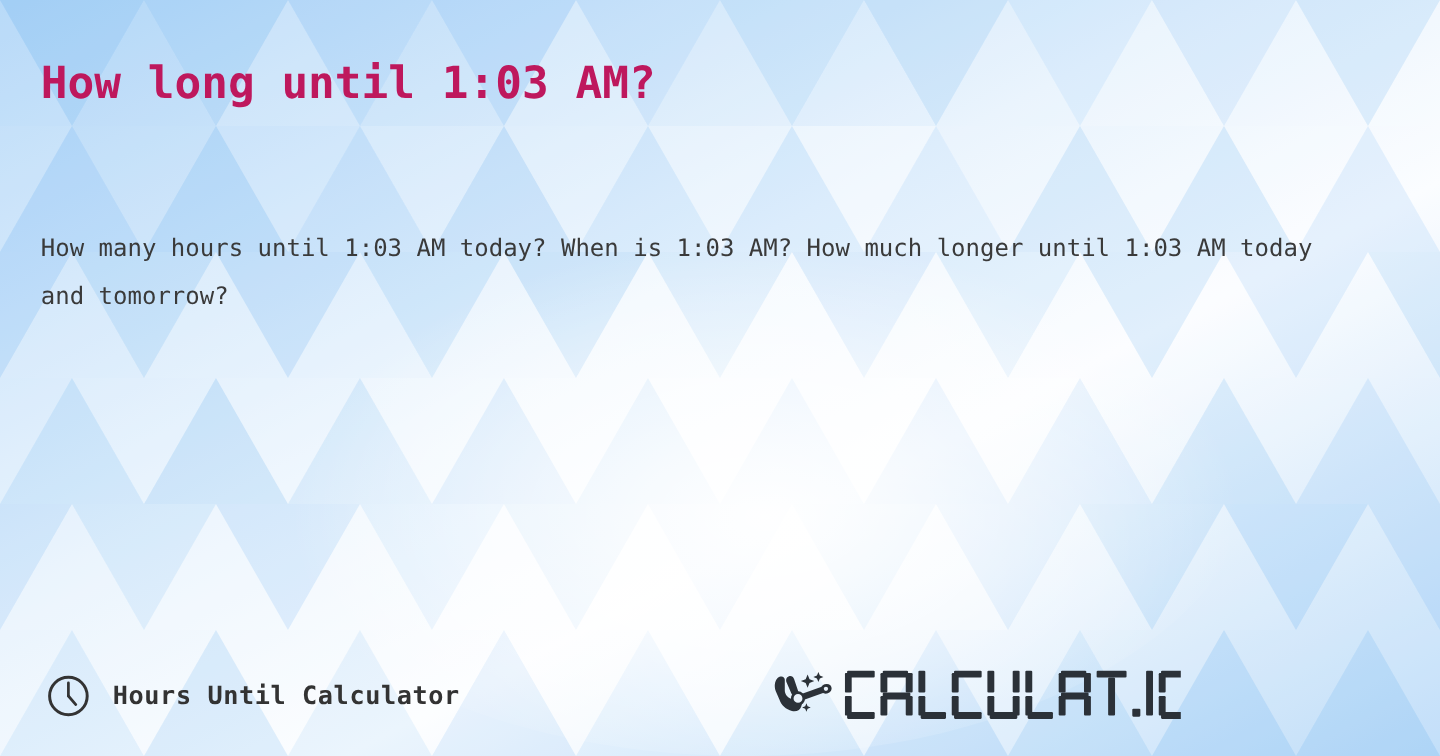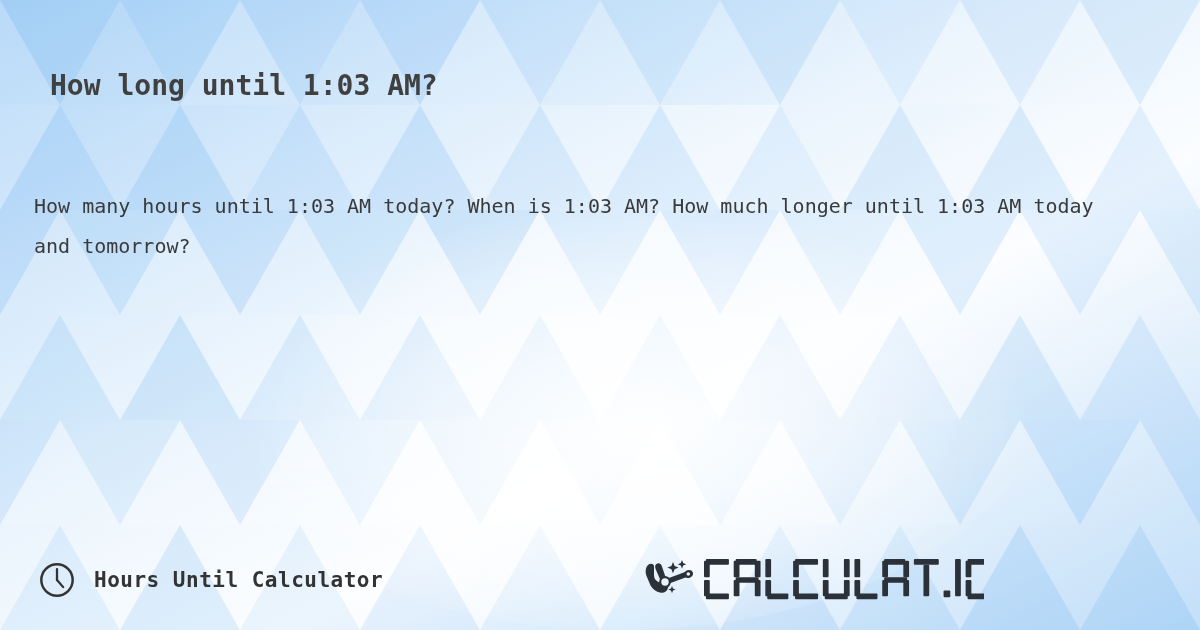--- a/index.html
+++ b/index.html
@@ -37,27 +37,27 @@
     left: 0; top: 0;
     width: 1200px;
     height: 630px;
   }
 
   #title {
     position: absolute;
     left: 34px;
     top: 45px;
     width: 1130px;
-    margin: 16px;
+    margin: 0;
     font-family: "DejaVu Sans Mono", "Liberation Mono", monospace;
-    font-size: 28px;
+    font-size: 37px;
     font-weight: bold;
     line-height: 50px;
     letter-spacing: 0px;
-    color: #404040;
+    color: #be185d;
     white-space: nowrap;
   }
 
   #subtitle {
     position: absolute;
     left: 34px;
     top: 186px;
     width: 1075px;
     margin: 0;
     font-family: "DejaVu Sans Mono", "Liberation Mono", monospace;

